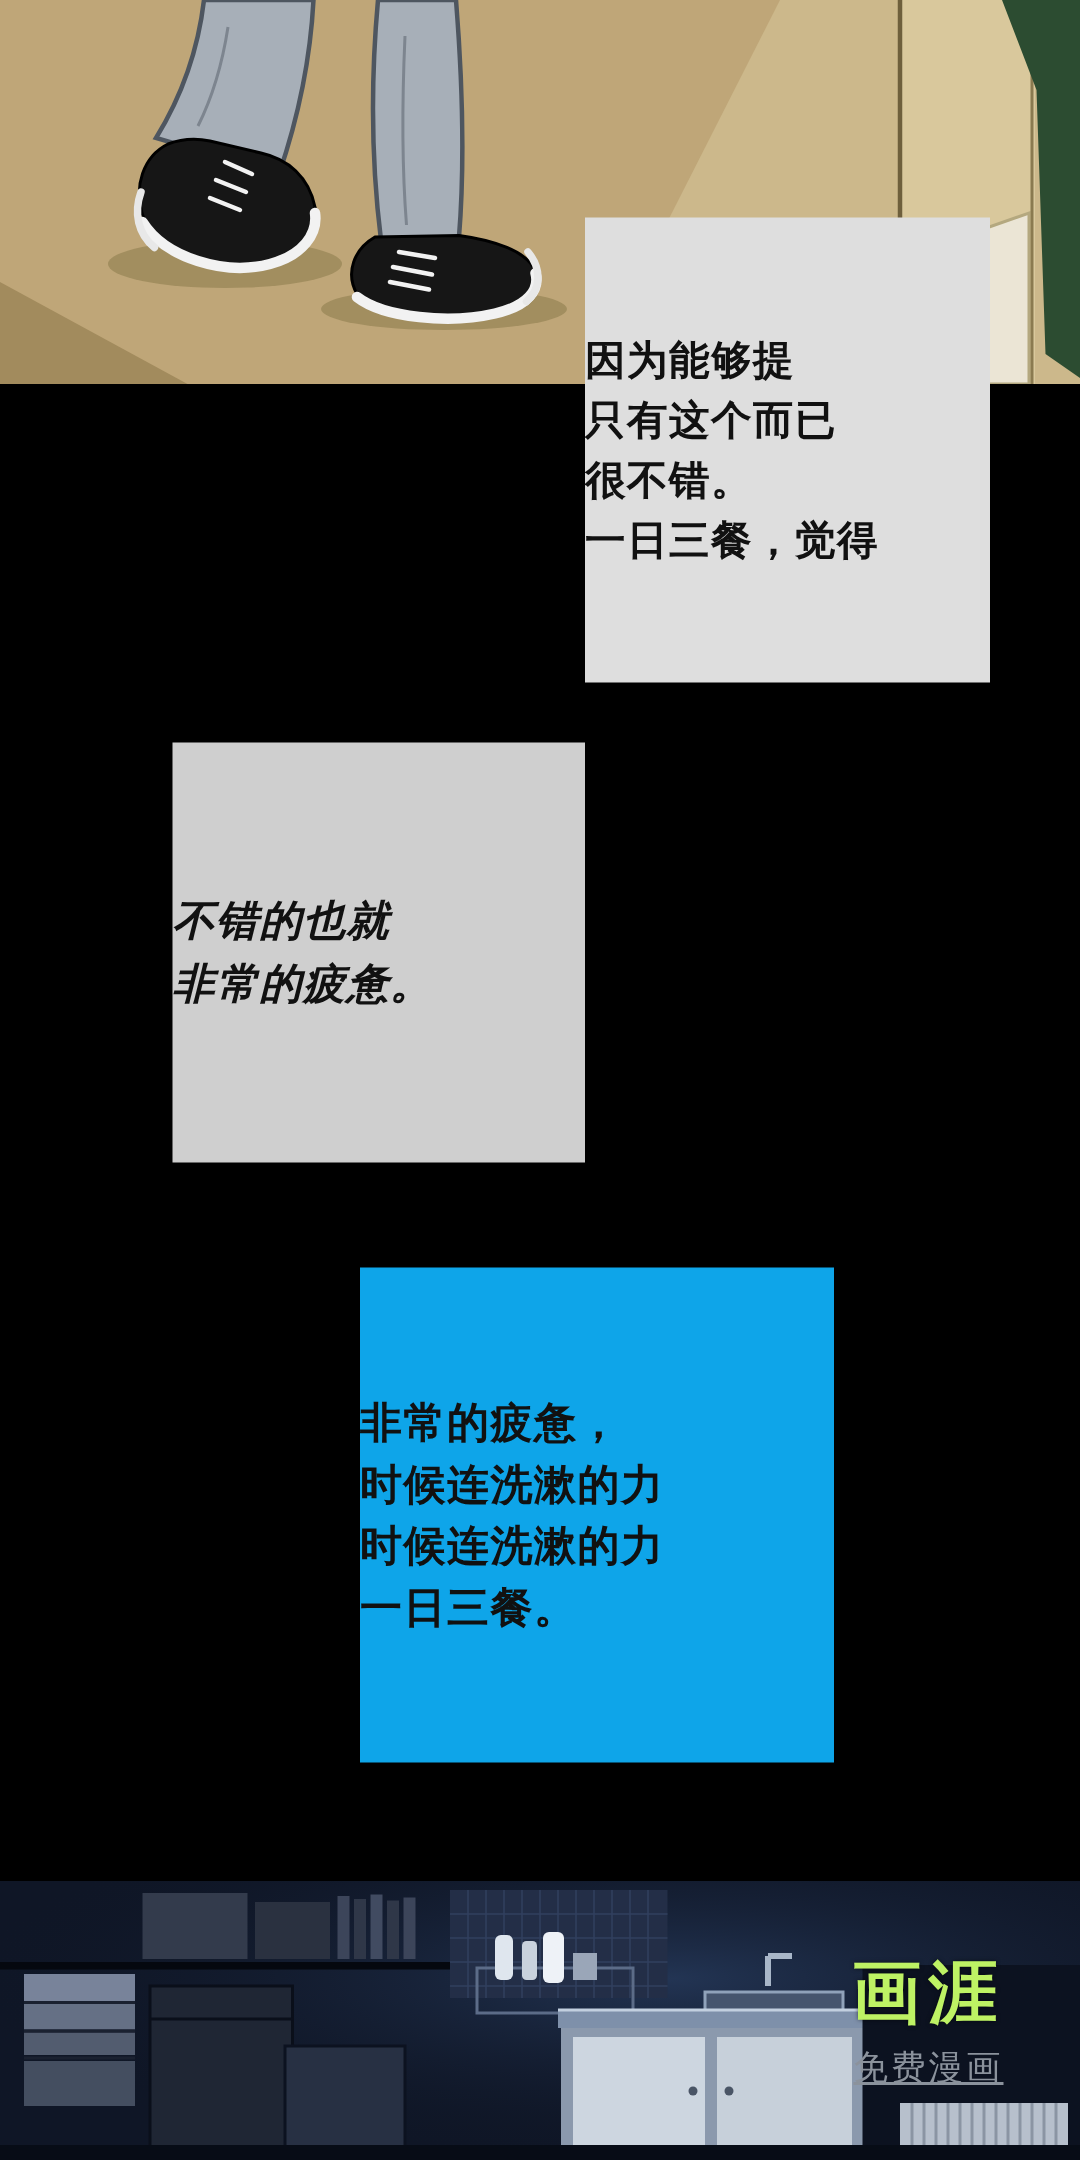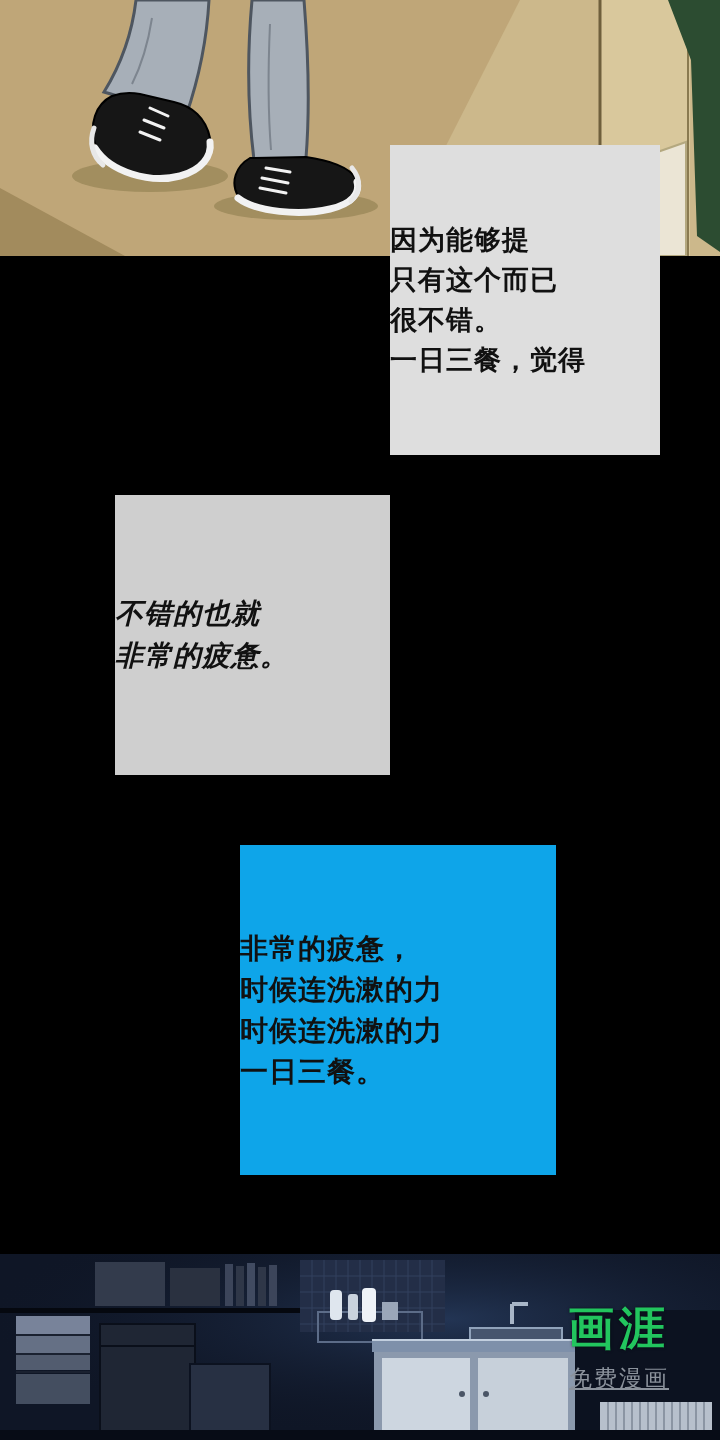--- a/index.html
+++ b/index.html
@@ -23,21 +23,21 @@
   .cap-line { font-weight:700; letter-spacing:1px; }
   #cap1 { left:390px; top:145px; width:270px; height:310px; background:#dedede; }
   #cap1 .cap-line { font-size:27px; line-height:40px; }
   #cap2 { left:115px; top:495px; width:275px; height:280px; background:#cfcfcf; }
   #cap2 .cap-line { font-size:28px; line-height:42px;font-style:italic; }
   #cap3 { left:240px; top:845px; width:316px; height:330px; background:#0ea5e9; }
   #cap3 .cap-line { font-size:28px; line-height:41px; }
 
   .watermark { position:absolute; top:1302px; right:50px; text-align:center; }
   .wm-logo {
-    font-size:46px; font-weight:800; color:#22c55e;
+    font-size:46px; font-weight:800; color:#bef264;
     letter-spacing:5px; line-height:1.15;
     text-shadow:0 0 3px rgba(0,0,0,0.55);
   }
   .wm-sub {
     margin-top:8px; font-size:23px; color:#8b929c; letter-spacing:2px; font-weight:400;text-decoration:underline;
   }
 </style>
 </head>
 <body>
 

